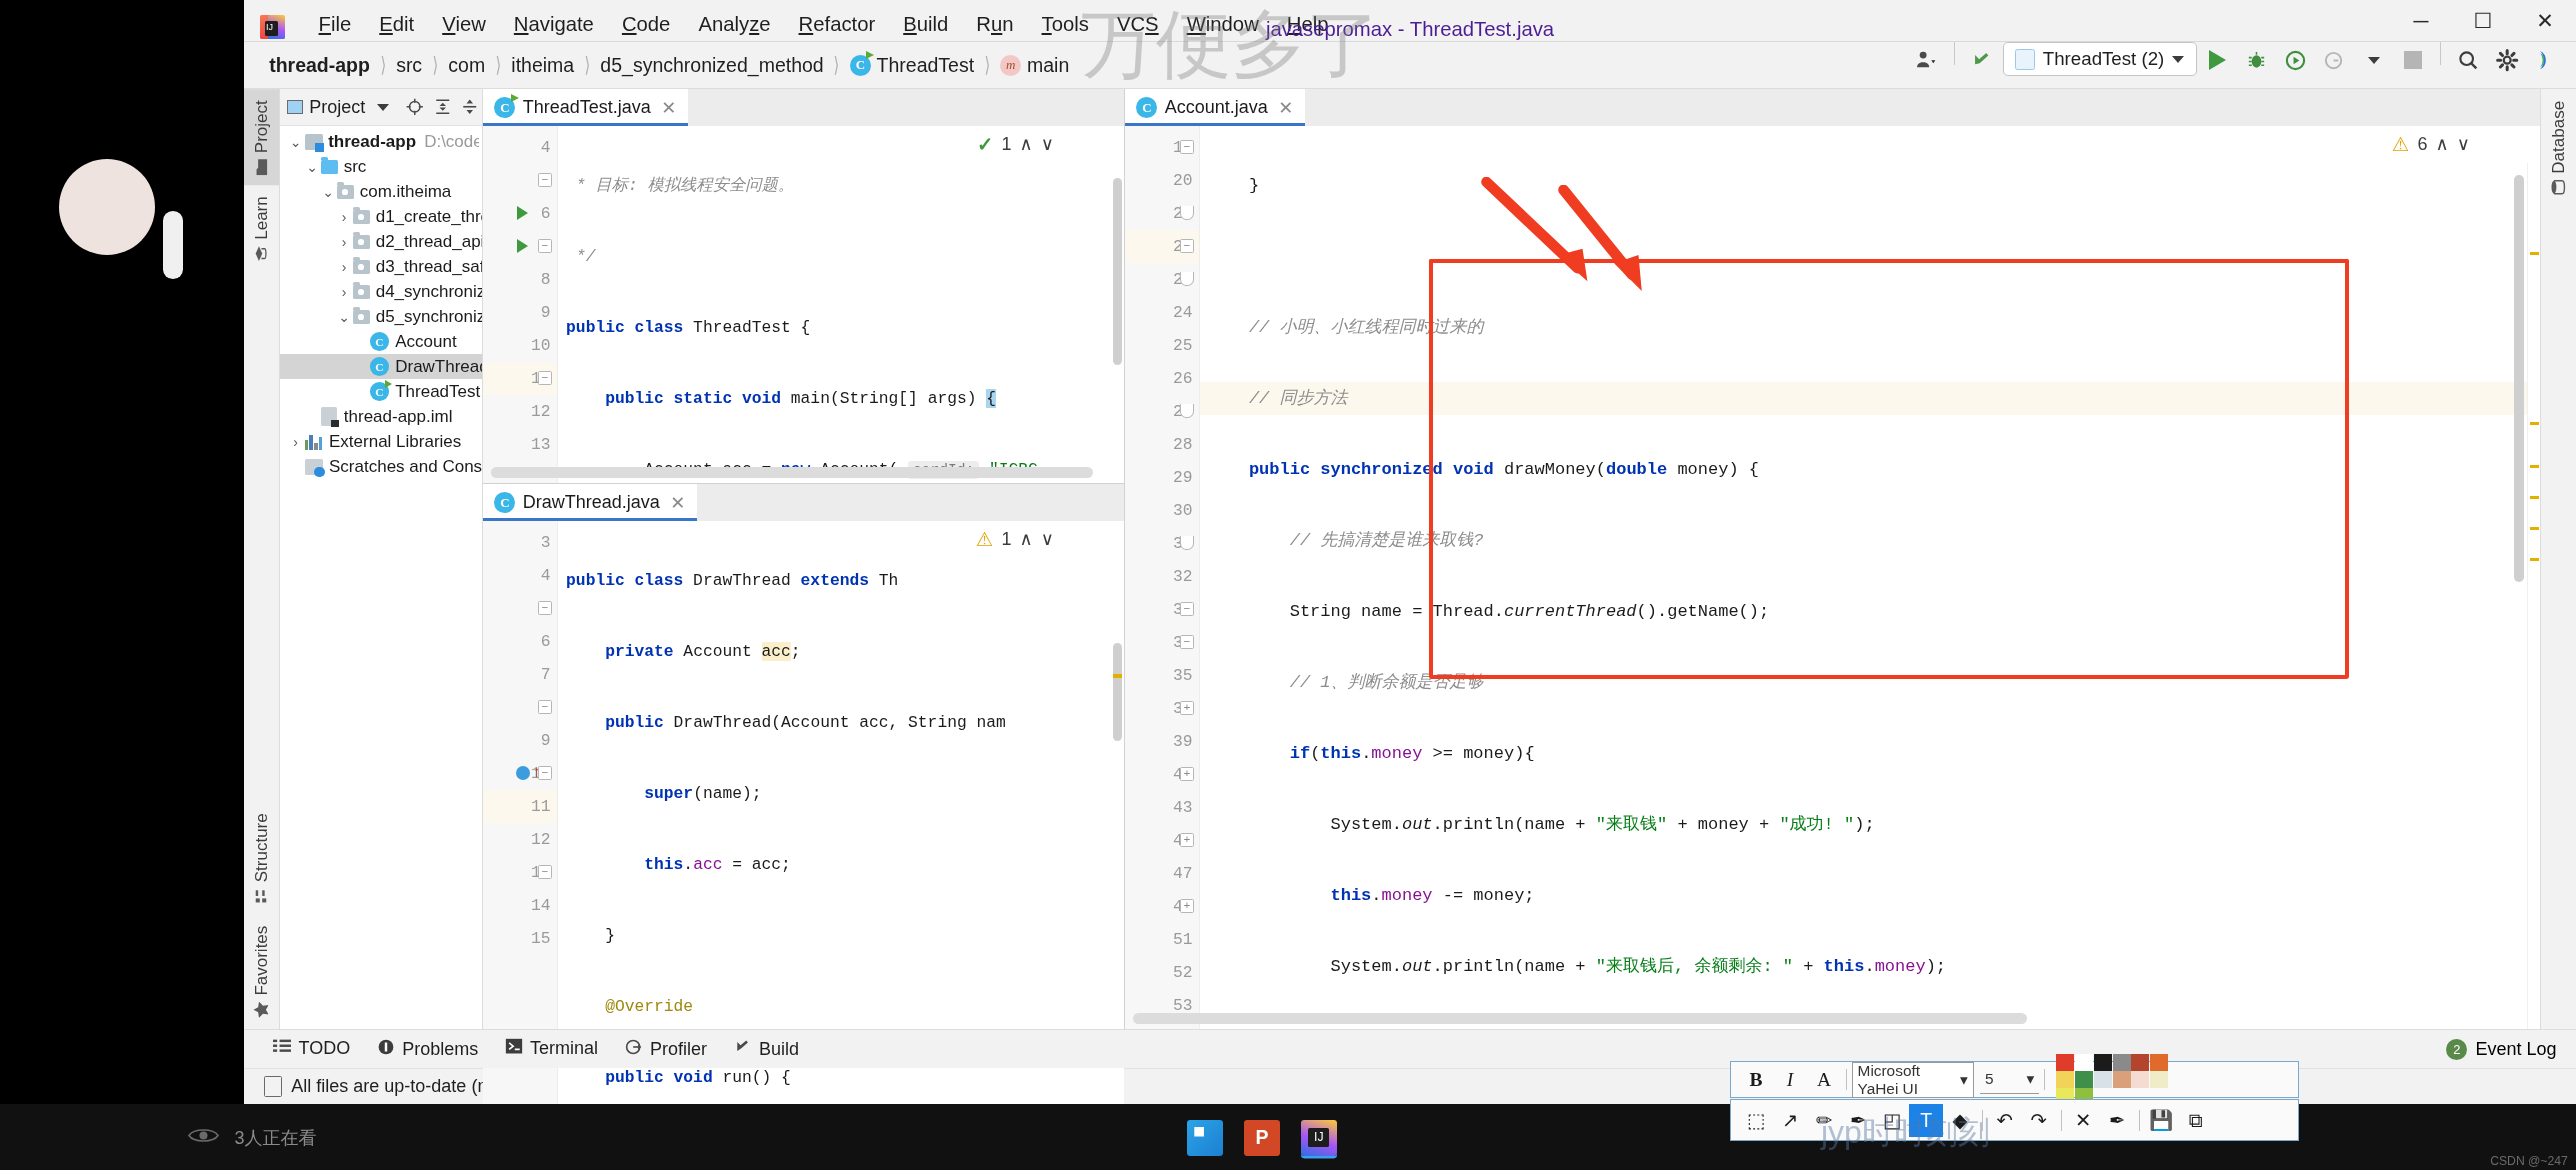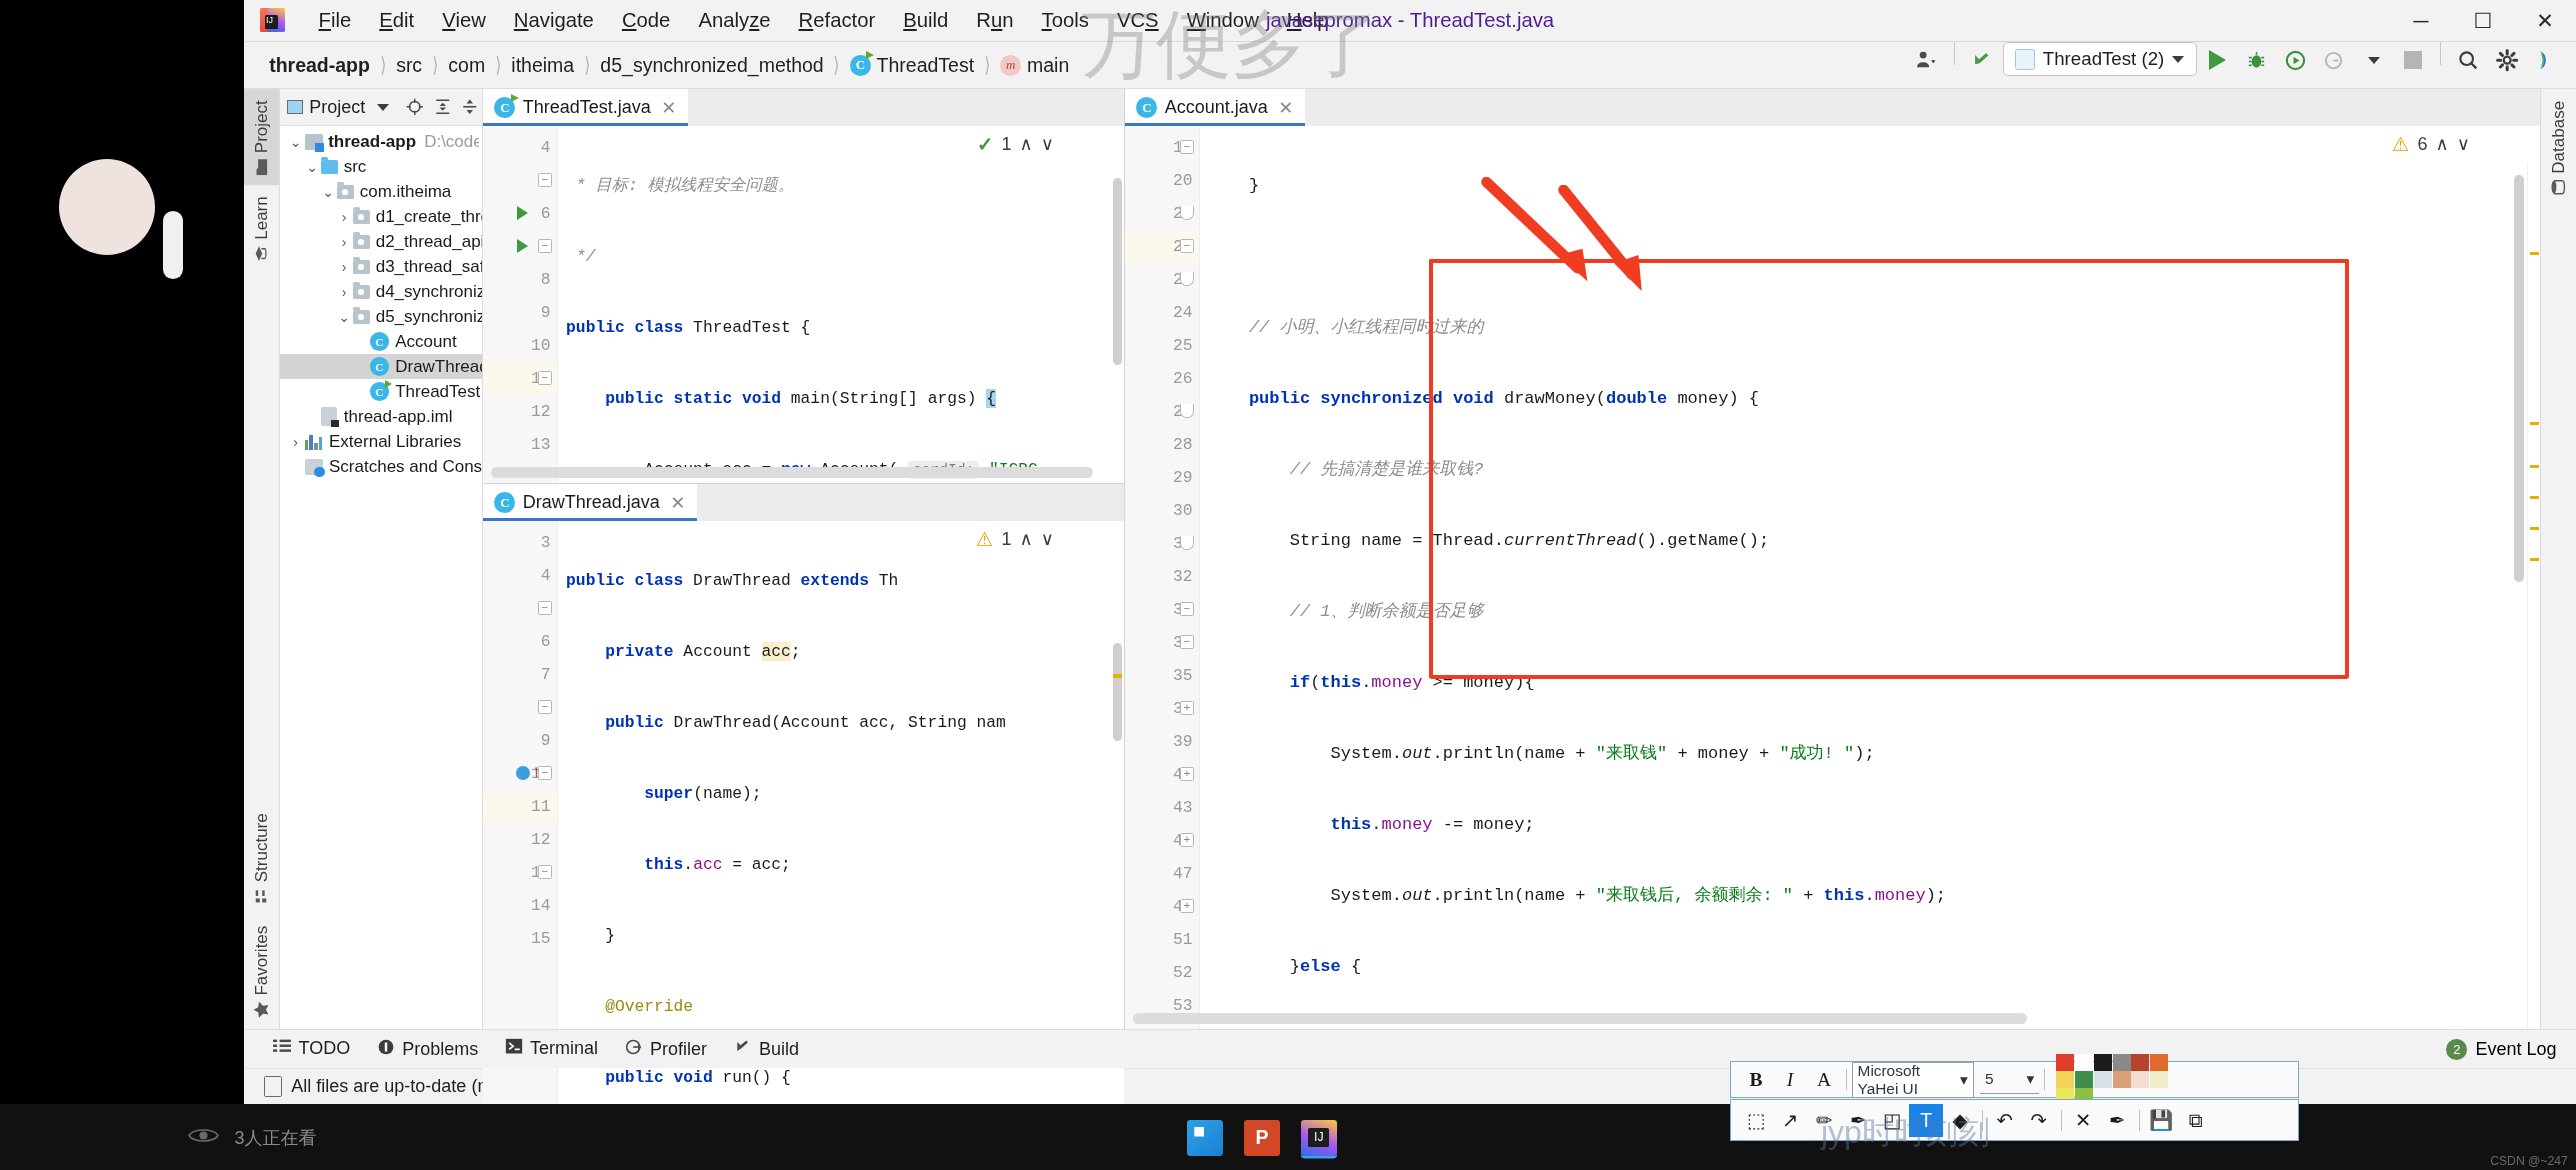--- a/index.html
+++ b/index.html
@@ -15,21 +15,21 @@
   .window {
     position: absolute; left: 244px; top: 0px;
     width: 2332px; height: 1104px;
     background: #f2f2f2;
     display: flex; flex-direction: column;
   }
 
   
   .menubar {
     height: 42px; background: #f2f2f2;
-    display: flex; align-items: center; gap: 0px;
+    display: flex; align-items: flex-end; gap: 0px;
     position: relative; flex: none;
     border-bottom: 0.8px solid #d9d9d9;
   }
   .app-icon { width: 28px; height: 28px; margin: 0 18px 0 14.6px; position: relative; flex: none; }
   .app-icon .i1 { position:absolute; left:1.6px; top:1.6px; width:11.4px; height:24.4px; background: linear-gradient(160deg,#f97a59,#e8403d); border-radius:1.6px;}
   .app-icon .i2 { position:absolute; left:9.8px; top:1.6px; width:16.3px; height:24.4px; background: linear-gradient(200deg,#fc3,#a855f7 55%,#2b6fe0); border-radius:1.6px;}
   .app-icon .i3 { position:absolute; left:6.5px; top:8.1px; width:13px; height:14.6px; background:#1d1d1d; border-radius:1.6px; }
   .app-icon .i3:after{content:"IJ"; position:absolute; left:0.8px; top:0.8px; color:#fff; font-size:9px; font-family:"Liberation Sans",sans-serif;}
   .menu-item {
     font-size: 20.3px; color: #1f1f1f; padding: 4.9px 14px; cursor: default; white-space: nowrap;
@@ -822,20 +822,21 @@
                   <span>52</span>
                 </div>
                 <div class="gline">
                   <span>53</span>
                 </div>
               </div>
             <div class="codetext" style="font-size:17px;">
               <div class="cline">    }</div>
               <div class="cline"></div>
               <div class="cline">    <span class="cm">// 小明、小红线程同时过来的</span></div>
+              <div class="cline hl">    <span class="cm">// 同步方法</span></div>
               <div class="cline">    <span class="k">public synchronized void </span><span class="meth">drawMoney</span>(<span class="k">double </span>money) {</div>
               <div class="cline">        <span class="cm">// 先搞清楚是谁来取钱?</span></div>
               <div class="cline">        String name = Thread.<span class="stc">currentThread</span>().getName();</div>
               <div class="cline">        <span class="cm">// 1、判断余额是否足够</span></div>
               <div class="cline">        <span class="k">if</span>(<span class="k">this</span>.<span class="fld">money</span> &gt;= money){</div>
               <div class="cline">            System.<span class="stc">out</span>.println(name + <span class="s">"来取钱"</span> + money + <span class="s">"成功! "</span>);</div>
               <div class="cline">            <span class="k">this</span>.<span class="fld">money</span> -= money;</div>
               <div class="cline">            System.<span class="stc">out</span>.println(name + <span class="s">"来取钱后, 余额剩余: "</span> + <span class="k">this</span>.<span class="fld">money</span>);</div>
               <div class="cline">        }<span class="k">else </span>{</div>
               

